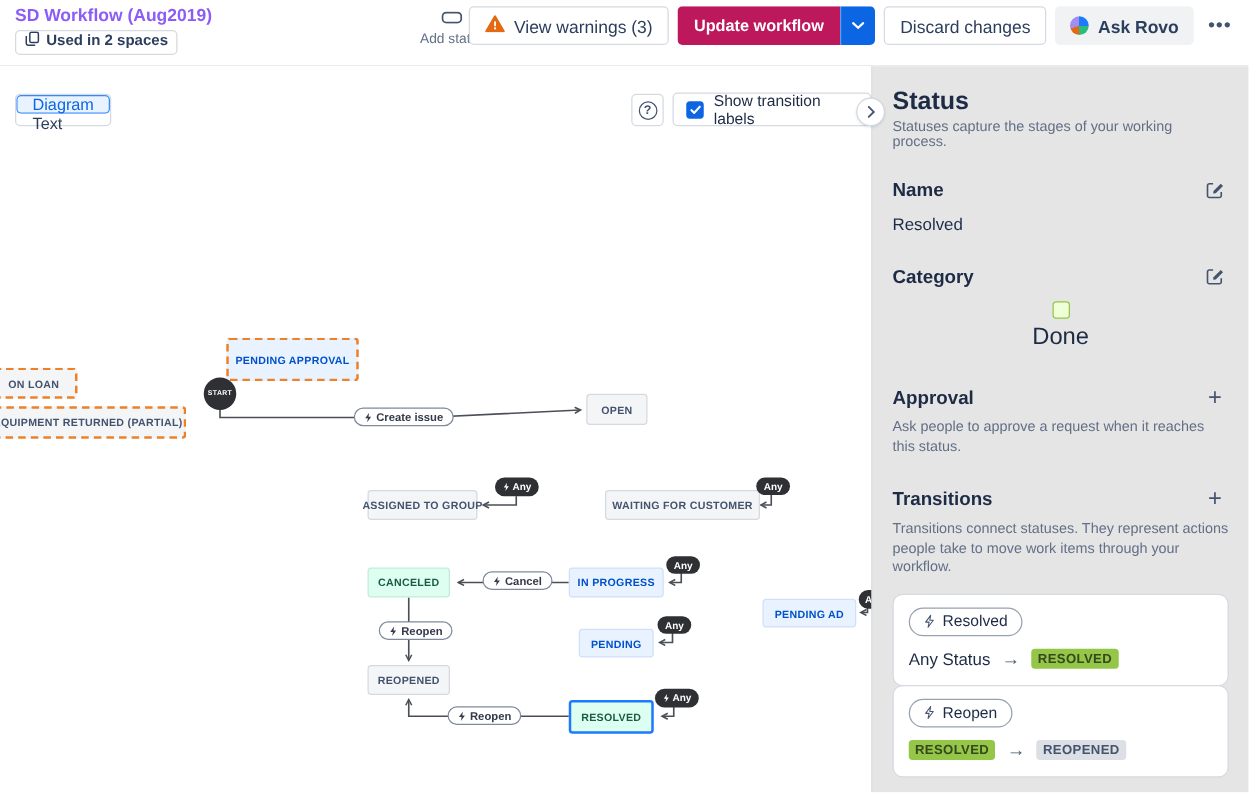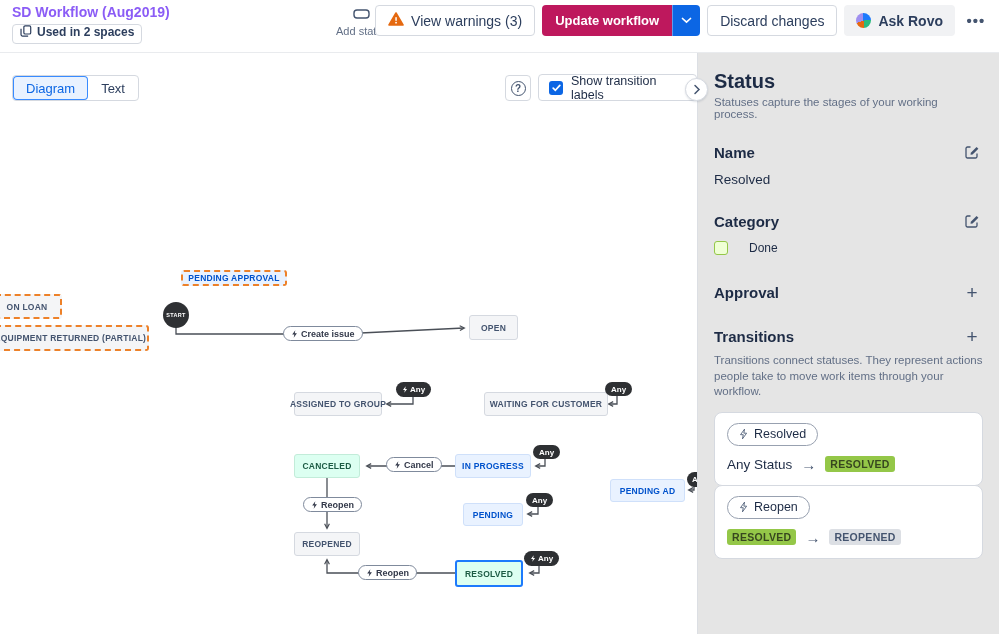--- a/index.html
+++ b/index.html
@@ -19,21 +19,21 @@
   .btn { display:inline-flex; align-items:center; gap:7px; height:31px; padding:0 12px; border-radius:4px; font-size:14px; font-weight:500; color:#2c3e5d; background:#fff; border:1px solid #D5D9E0; cursor:pointer; white-space:nowrap; }
   .btn-split { display:inline-flex; height:31px; border-radius:4px; overflow:hidden; }
   .btn-primary { display:inline-flex; align-items:center; height:31px; padding:0 13px; background:#be185d; color:#fff; font-size:13px; font-weight:700; border:none; cursor:pointer; }
   .btn-primary-arrow { display:inline-flex; align-items:center; justify-content:center; width:28px; background:#0C66E4; border-left:1px solid rgba(255,255,255,.35); color:#fff; cursor:pointer; }
   .btn-subtle { background:#F1F2F4; border:none; font-weight:600; }
   .more-btn { width:28px; height:28px; display:flex; align-items:center; justify-content:center; border-radius:4px; color:#44546F; font-size:15px; letter-spacing:1px; font-weight:700; cursor:pointer; }
   .rovo-icon { width:15px; height:15px; border-radius:50%; background:conic-gradient(#1D7AFC 0 90deg, #2ABB7F 90deg 180deg, #E56910 180deg 250deg, #9F8FEF 250deg 360deg); box-shadow:inset 0 0 0 2.5px #fff0; }
 
   
   .canvas { position:absolute; left:0; top:53px; width:697px; height:581px; background:#fff; overflow:hidden; }
-  .seg-group { position:absolute; left:12px; top:22px; display:inline-flex; border:1px solid #D5D9E0; border-radius:4px; background:#fff; height:26px; }
+  .seg-group { position:absolute; left:12px; top:22px; display:inline-flex; border:1px solid #D5D9E0; border-radius:4px; background:#fff; height:26px;flex-direction:column; }
   .seg { display:flex; align-items:center; padding:0 13px; font-size:13px; color:#2c3e5d; cursor:pointer; }
   .seg.on { box-shadow:inset 0 0 0 1px #388BFF; background:#E9F2FF; color:#0C66E4; border-radius:4px; font-weight:500; }
   .help-btn { position:absolute; left:505px; top:22px; width:26px; height:26px; border:1px solid #D5D9E0; border-radius:4px; background:#fff; display:flex; align-items:center; justify-content:center; cursor:pointer; }
   .help-circle { width:15px; height:15px; border:1.3px solid #44546F; border-radius:50%; display:flex; align-items:center; justify-content:center; font-size:10px; font-weight:700; color:#44546F; }
   .labels-toggle { position:absolute; left:538px; top:21px; height:27px; display:inline-flex; align-items:center; gap:8px; padding:0 10px; border:1px solid #D5D9E0; border-radius:4px; background:#fff; font-size:12.5px; color:#1d2b45; cursor:pointer; }
   .checkbox { width:14px; height:14px; border-radius:3px; background:#0C66E4; display:flex; align-items:center; justify-content:center; flex:none; }
 
   svg.wires { position:absolute; left:0; top:0; width:697px; height:581px; }
   .node { position:absolute; display:flex; align-items:center; justify-content:center; white-space:nowrap; font-size:8.5px; font-weight:700; letter-spacing:.25px; color:#44546F; background:#F4F5F7; border:1px solid #D5D9E0; border-radius:3px; cursor:pointer; z-index:3; }
   .node.cat-inprogress { background:#E9F2FF; border-color:#cfe0fa; color:#0052CC; }
@@ -48,21 +48,21 @@
 
   
   .panel { position:absolute; left:697px; top:53px; width:302px; height:581px; background:#e5e5e5; border-left:1px solid #DCDFE4; padding:17px 16px 0 16px; overflow:hidden; }
   .panel h1 { font-size:20px; font-weight:700; color:#1d2b45; }
   .panel .subtitle { margin-top:3px; font-size:11.5px; color:#626F86; }
   .sec-row { display:flex; align-items:center; justify-content:space-between; }
   .sec-label { font-size:15px; font-weight:700; color:#1d2b45; }
   .icon-btn { width:22px; height:22px; display:flex; align-items:center; justify-content:center; color:#44546F; cursor:pointer; border-radius:3px; }
   .plus { font-size:19px; font-weight:300; color:#44546F; line-height:1; }
   .field-value { margin-top:9px; font-size:13.5px; color:#1d2b45; }
-  .cat-row { margin-top:9px; display:flex; align-items:center; gap:21px; font-size:12px; color:#1d2b45; }
+  .cat-row { margin-top:9px; display:flex; align-items:center; gap:4px; font-size:19px; color:#1d2b45;flex-direction:column; }
   .cat-square { width:14px; height:14px; border-radius:3px; background:#EFFFD6; border:1.5px solid #94C748; }
   .sec-desc { margin-top:6px; font-size:11.5px; color:#626F86; line-height:1.35; }
   .allow-row { margin-top:12px; display:flex; align-items:center; gap:9px; font-size:13px; color:#1d2b45; }
   .tcard { border:1px solid #D5D9E0; border-radius:8px; padding:10px 12px 12px 12px; background:#fff; }
   .tcard + .tcard { margin-top:-1px; }
   .tcard-pill { display:inline-flex; align-items:center; gap:6px; height:23px; padding:0 11px; border:1px solid #98A1B0; border-radius:999px; font-size:12.5px; color:#1d2b45; cursor:pointer; background:#fff; }
   .tcard-row { margin-top:10px; display:flex; align-items:center; gap:9px; font-size:13.5px; color:#1d2b45; }
   .lozenge { display:inline-block; padding:2px 5px; border-radius:3px; font-size:10.5px; font-weight:700; letter-spacing:.3px; }
   .loz-green { background:#94C748; color:#37471F; }
   .loz-gray { background:#DCDFE4; color:#44546F; }
@@ -176,21 +176,21 @@
     </div>
     <div class="labels-toggle">
       <span class="checkbox">
         <svg width="9" height="8" viewBox="0 0 9 8" fill="none" stroke="#fff" stroke-width="1.7" stroke-linecap="round" stroke-linejoin="round">
             <path d="M1.2 4.2 L3.4 6.3 L7.8 1.4"></path>
           </svg>
       </span>
       <span>Show transition labels</span>
     </div>
 
-    <div class="node cat-inprogress warn" style="left:181px; top:217px; width:106px; height:16px;">PENDING APPROVAL</div>
+    <div class="node cat-inprogress warn" style="left:181px; top:217px; width:106px; height:35px;">PENDING APPROVAL</div>
     <div class="node warn" style="left:-8px; top:241px; width:70px; height:25px;">ON LOAN</div>
     <div class="node warn" style="left:-8px; top:272px; width:157px; height:26px;">EQUIPMENT RETURNED (PARTIAL)</div>
     <div class="start-node" style="left:163px; top:249px;">START</div>
     <div class="node" style="left:469px; top:262px; width:49px; height:25px;">OPEN</div>
     <div class="node" style="left:294px; top:339px; width:88px; height:24px;">ASSIGNED TO GROUP</div>
     <div class="node" style="left:484px; top:339px; width:124px; height:24px;">WAITING FOR CUSTOMER</div>
     <div class="node cat-done" style="left:294px; top:401px; width:66px; height:24px;">CANCELED</div>
     <div class="node cat-inprogress" style="left:455px; top:401px; width:76px; height:24px;">IN PROGRESS</div>
     <div class="node" style="left:294px; top:479px; width:66px; height:24px;">REOPENED</div>
     <div class="node cat-inprogress" style="left:463px; top:450px; width:60px; height:23px;">PENDING</div>
@@ -282,20 +282,21 @@
       <span class="cat-square"></span>
       <span>Done</span>
     </div>
 
     <div class="sec-row" style="margin-top:26px;">
       <span class="sec-label">Approval</span>
       <span class="icon-btn">
           <span class="plus">+</span>
         </span>
     </div>
+    <div class="sec-desc">Ask people to approve a request when it reaches this status.</div>
 
     <div class="sec-row" style="margin-top:22px;">
       <span class="sec-label">Transitions</span>
       <span class="icon-btn">
           <span class="plus">+</span>
         </span>
     </div>
     <div class="sec-desc">Transitions connect statuses. They represent actions people take to move work items through your workflow.</div>
 
 

